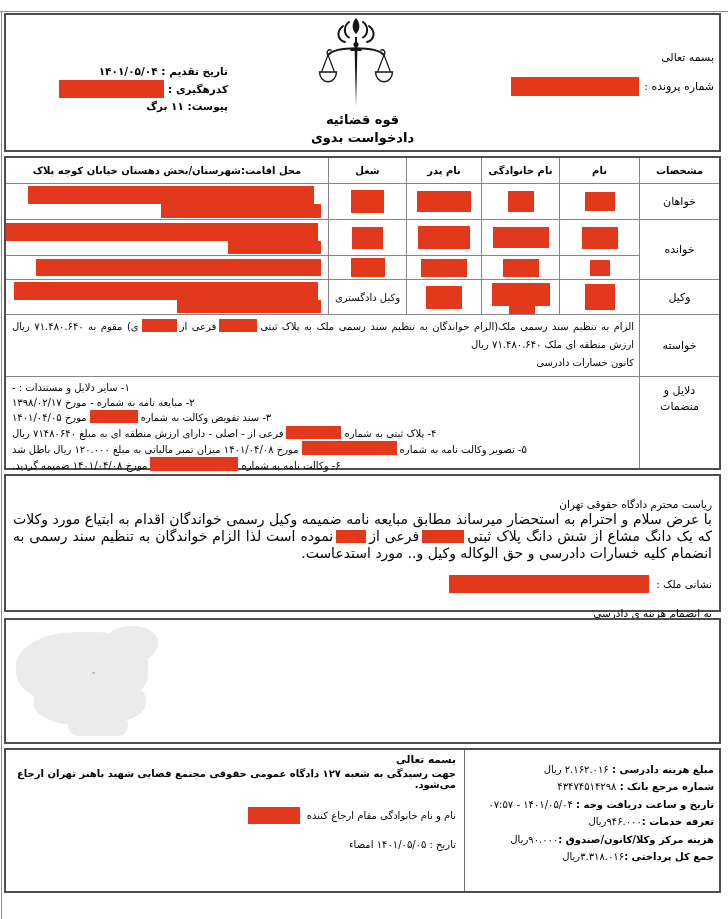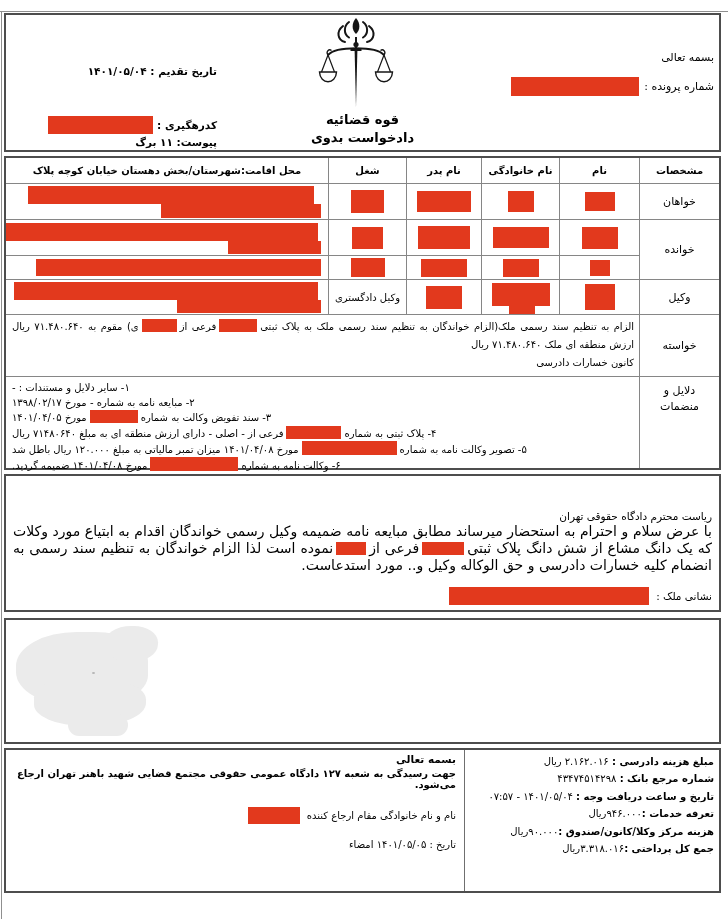--- a/index.html
+++ b/index.html
@@ -17,22 +17,22 @@
   .box-petition{top:474px;height:138px;}
   .box-stamp{top:618px;height:126px;}
   .box-bottom{top:748px;height:145px;display:flex;}
 
   .rd{background:#e2391d;display:inline-block;}
   .rd-inline{vertical-align:-2px;margin:0 3px;}
 
   
   .bismillah{position:absolute;top:36px;right:5px;font-size:11px;}
   .case-row{position:absolute;top:62px;right:5px;display:flex;align-items:center;gap:5px;}
-  .left-block{position:absolute;top:48px;left:25px;width:186px;text-align:right;font-weight:bold;font-size:10.5px;line-height:17px;}
-  .track-row{display:flex;align-items:flex-end;gap:4px;justify-content:flex-start;margin-top:36px;}
+  .left-block{position:absolute;top:48px;left:36px;width:186px;text-align:right;font-weight:bold;font-size:10.5px;line-height:17px;}
+  .track-row{display:flex;align-items:flex-end;gap:4px;justify-content:flex-start;}
   .emblem{position:absolute;top:0px;left:312px;}
   .titles{position:absolute;top:96px;left:0;right:0;text-align:center;font-weight:bold;font-size:13px;line-height:18px;}
 
   
   .ptable{display:grid;grid-template-columns:80px 80px 78px 75px 78px 1fr;grid-template-rows:26px 36px 36px 24px 34px;width:713px;}
   .tc{border-left:1px solid #868686;border-bottom:1px solid #868686;display:flex;align-items:center;justify-content:center;position:relative;box-sizing:border-box;}
   .tc.last-col{border-left:none;}
   .tc.bottom-row{border-bottom:none;}
   .th{font-weight:bold;font-size:10px;}
   .rowlabel{font-size:11px;}
@@ -45,37 +45,37 @@
   .sec-label.center{justify-content:center;}
   .sec-label.top{justify-content:flex-start;padding-top:6px;line-height:16px;}
   .sec-content{flex:1;padding:3px 5px 2px 6px;box-sizing:border-box;}
   .sec-claim{height:62px;}
   .sec-evidence{height:92px;border-top:1px solid #868686;}
   .claim-par{font-size:10px;line-height:18px;text-align:justify;}
   .claim-line{font-size:10px;line-height:18px;text-align:right;}
   .ev-line{font-size:10px;line-height:15.2px;text-align:left;white-space:nowrap;}
 
   
-  .box-petition{padding:20px 7px;}
+  .box-petition{padding:8px 7px;}
   .salutation{margin-top:14px;font-size:10.5px;text-align:right;}
   .pet-body{font-size:14px;line-height:17px;text-align:justify;margin-top:1px;}
   .addr-line{margin-top:13px;text-align:right;font-size:10.5px;}
   .addr-bar{vertical-align:-5px;margin-right:4px;}
   .cost-note{margin-top:14px;text-align:right;font-size:10.5px;}
 
   
   .blob{position:absolute;background:#ebebeb;}
   .b1{left:10px;top:12px;width:132px;height:74px;border-radius:46% 40% 42% 46%;}
   .b2{left:98px;top:6px;width:54px;height:36px;border-radius:50% 45% 50% 50%;}
   .b3{left:28px;top:58px;width:112px;height:48px;border-radius:40% 45% 48% 45%;}
   .b4{left:62px;top:94px;width:60px;height:22px;border-radius:11px;}
   .speck{position:absolute;left:86px;top:52px;width:3px;height:2px;background:#b5b5b5;border-radius:50%;}
 
   
-  .pay-panel{flex:0 0 255px;border-left:1px solid #6f6f6f;box-sizing:border-box;padding:3px 5px;}
+  .pay-panel{flex:0 0 255px;border-left:1px solid #6f6f6f;box-sizing:border-box;padding:11px 5px;}
   .pay-row{font-size:10px;line-height:17.4px;text-align:right;white-space:nowrap;}
   .pay-row .lbl{font-weight:bold;}
   .ref-panel{flex:1;box-sizing:border-box;padding:3px 8px;}
   .ref-bismillah{font-weight:bold;font-size:10.5px;text-align:right;}
   .ref-text{font-weight:bold;font-size:10px;text-align:right;margin-top:3px;}
   .ref-name{margin-top:17px;text-align:right;font-size:10px;}
   .ref-name .rd{vertical-align:-5px;margin-right:4px;}
   .ref-date{margin-top:15px;text-align:right;font-size:10px;padding-left:4px;}
 </style>
 </head>

